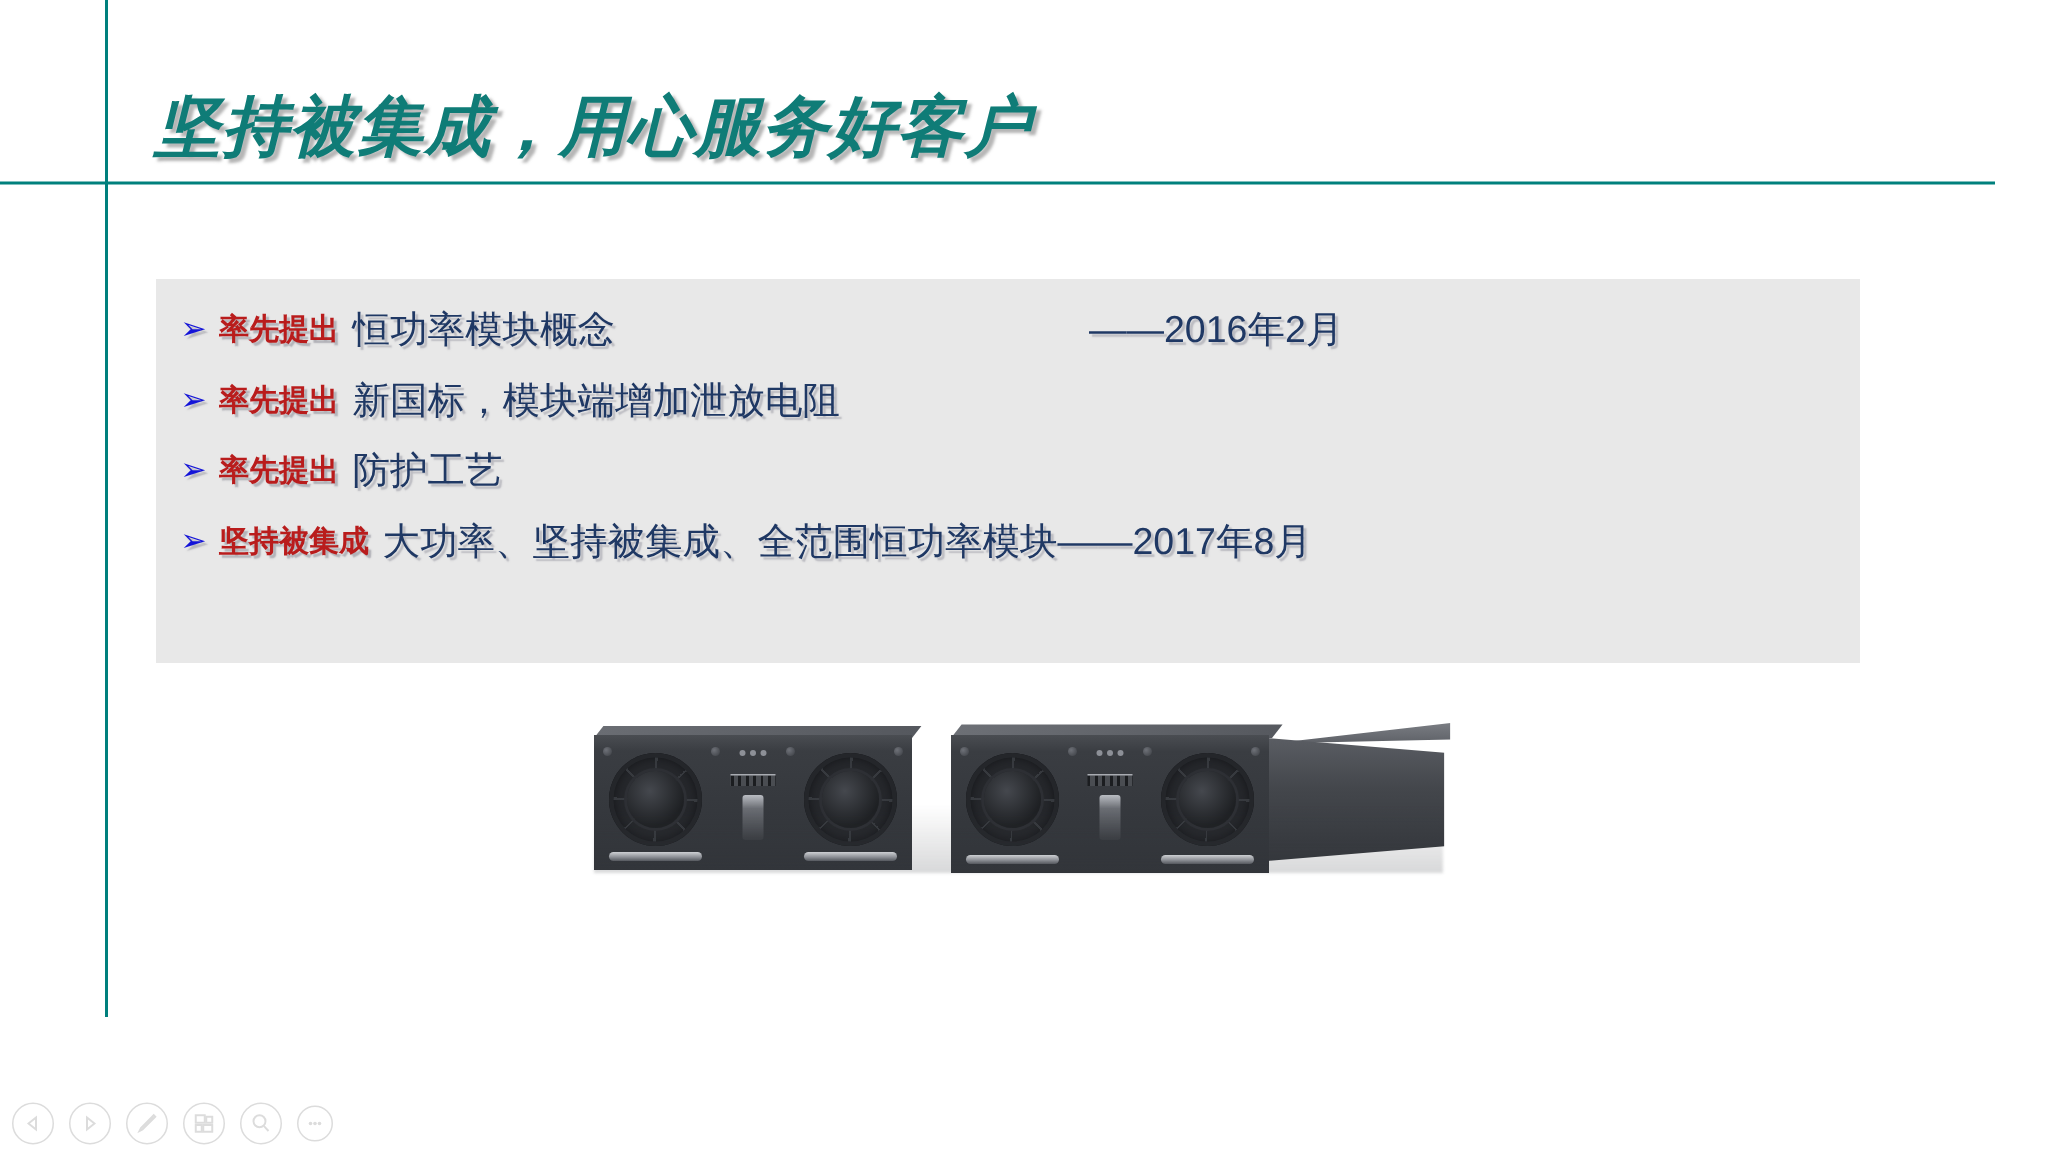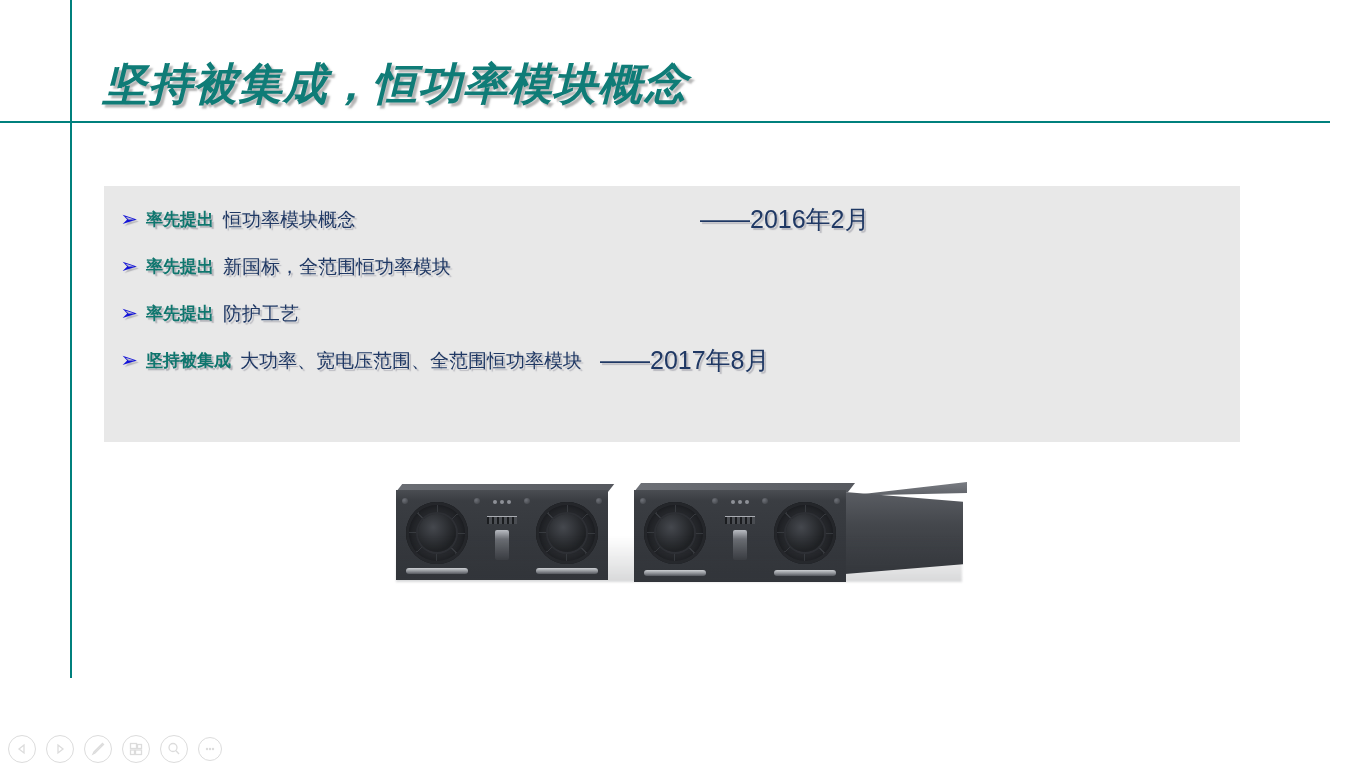--- a/index.html
+++ b/index.html
@@ -75,42 +75,42 @@
     width: 34px;
     flex: 0 0 34px;
     color: #1313d8;
     font-size: 21px;
     line-height: 1;
     text-align: center;
     text-shadow: 2px 2px 1px rgba(140,140,150,0.55);
     font-family: "DejaVu Sans", sans-serif;
   }
   .bullet-strong {
-    color: #0f766e;
+    color: #b91c1c;
     font-weight: bold;
-    font-size: 17px;
+    font-size: 20px;
     white-space: nowrap;
     text-shadow: 2px 2px 1px rgba(140,140,150,0.6);
   }
   .bullet-text {
     color: #1f3864;
-    font-size: 19px;
+    font-size: 25px;
     white-space: nowrap;
     margin-left: 9px;
     text-shadow: 2px 2px 1px rgba(150,150,160,0.55);
   }
   .bullet-date {
     position: absolute;
     color: #1f3864;
     font-size: 25px;
     white-space: nowrap;
     text-shadow: 2px 2px 1px rgba(150,150,160,0.55);
   }
-  .date-col { left: 596px; }
-  .date-inline { position: static; margin-left: 18px; }
+  .date-col { left: 622px; }
+  .date-inline { position: static; margin-left: 0; }
 
   
   .product-photo {
     position: absolute;
     left: 380px;
     top: 480px;
     width: 600px;
     height: 200px;
   }
   .module {
@@ -229,48 +229,48 @@
   .tb-btn svg { display: block; }
   .tb-btn svg * { stroke: #dcdcdc; fill: none; stroke-width: 1.3; }
   .tb-btn svg .filled { fill: #dcdcdc; stroke: none; }
 </style>
 </head>
 <body>
 
 <div class="v-rule"></div>
 <div class="h-rule"></div>
 
-<div class="slide-title">坚持被集成，恒功率模块概念</div>
+<div class="slide-title">坚持被集成，用心服务好客户</div>
 
 <div class="content-panel">
   <div class="bullet-list">
 
     <div class="bullet-row">
       <span class="bullet-marker">➢</span>
       <span class="bullet-strong">率先提出</span>
       <span class="bullet-text">恒功率模块概念</span>
       <span class="bullet-date date-col">——2016年2月</span>
     </div>
 
     <div class="bullet-row">
       <span class="bullet-marker">➢</span>
       <span class="bullet-strong">率先提出</span>
-      <span class="bullet-text">新国标，全范围恒功率模块</span>
+      <span class="bullet-text">新国标，模块端增加泄放电阻</span>
     </div>
 
     <div class="bullet-row">
       <span class="bullet-marker">➢</span>
       <span class="bullet-strong">率先提出</span>
       <span class="bullet-text">防护工艺</span>
     </div>
 
     <div class="bullet-row">
       <span class="bullet-marker">➢</span>
       <span class="bullet-strong">坚持被集成</span>
-      <span class="bullet-text">大功率、宽电压范围、全范围恒功率模块</span>
+      <span class="bullet-text">大功率、坚持被集成、全范围恒功率模块</span>
       <span class="bullet-date date-inline">——2017年8月</span>
     </div>
 
   </div>
 </div>
 
 <div class="product-photo">
   <div class="mod-a-top"></div>
   <div class="mod-b-sidetop"></div>
   <div class="mod-b-top"></div>

